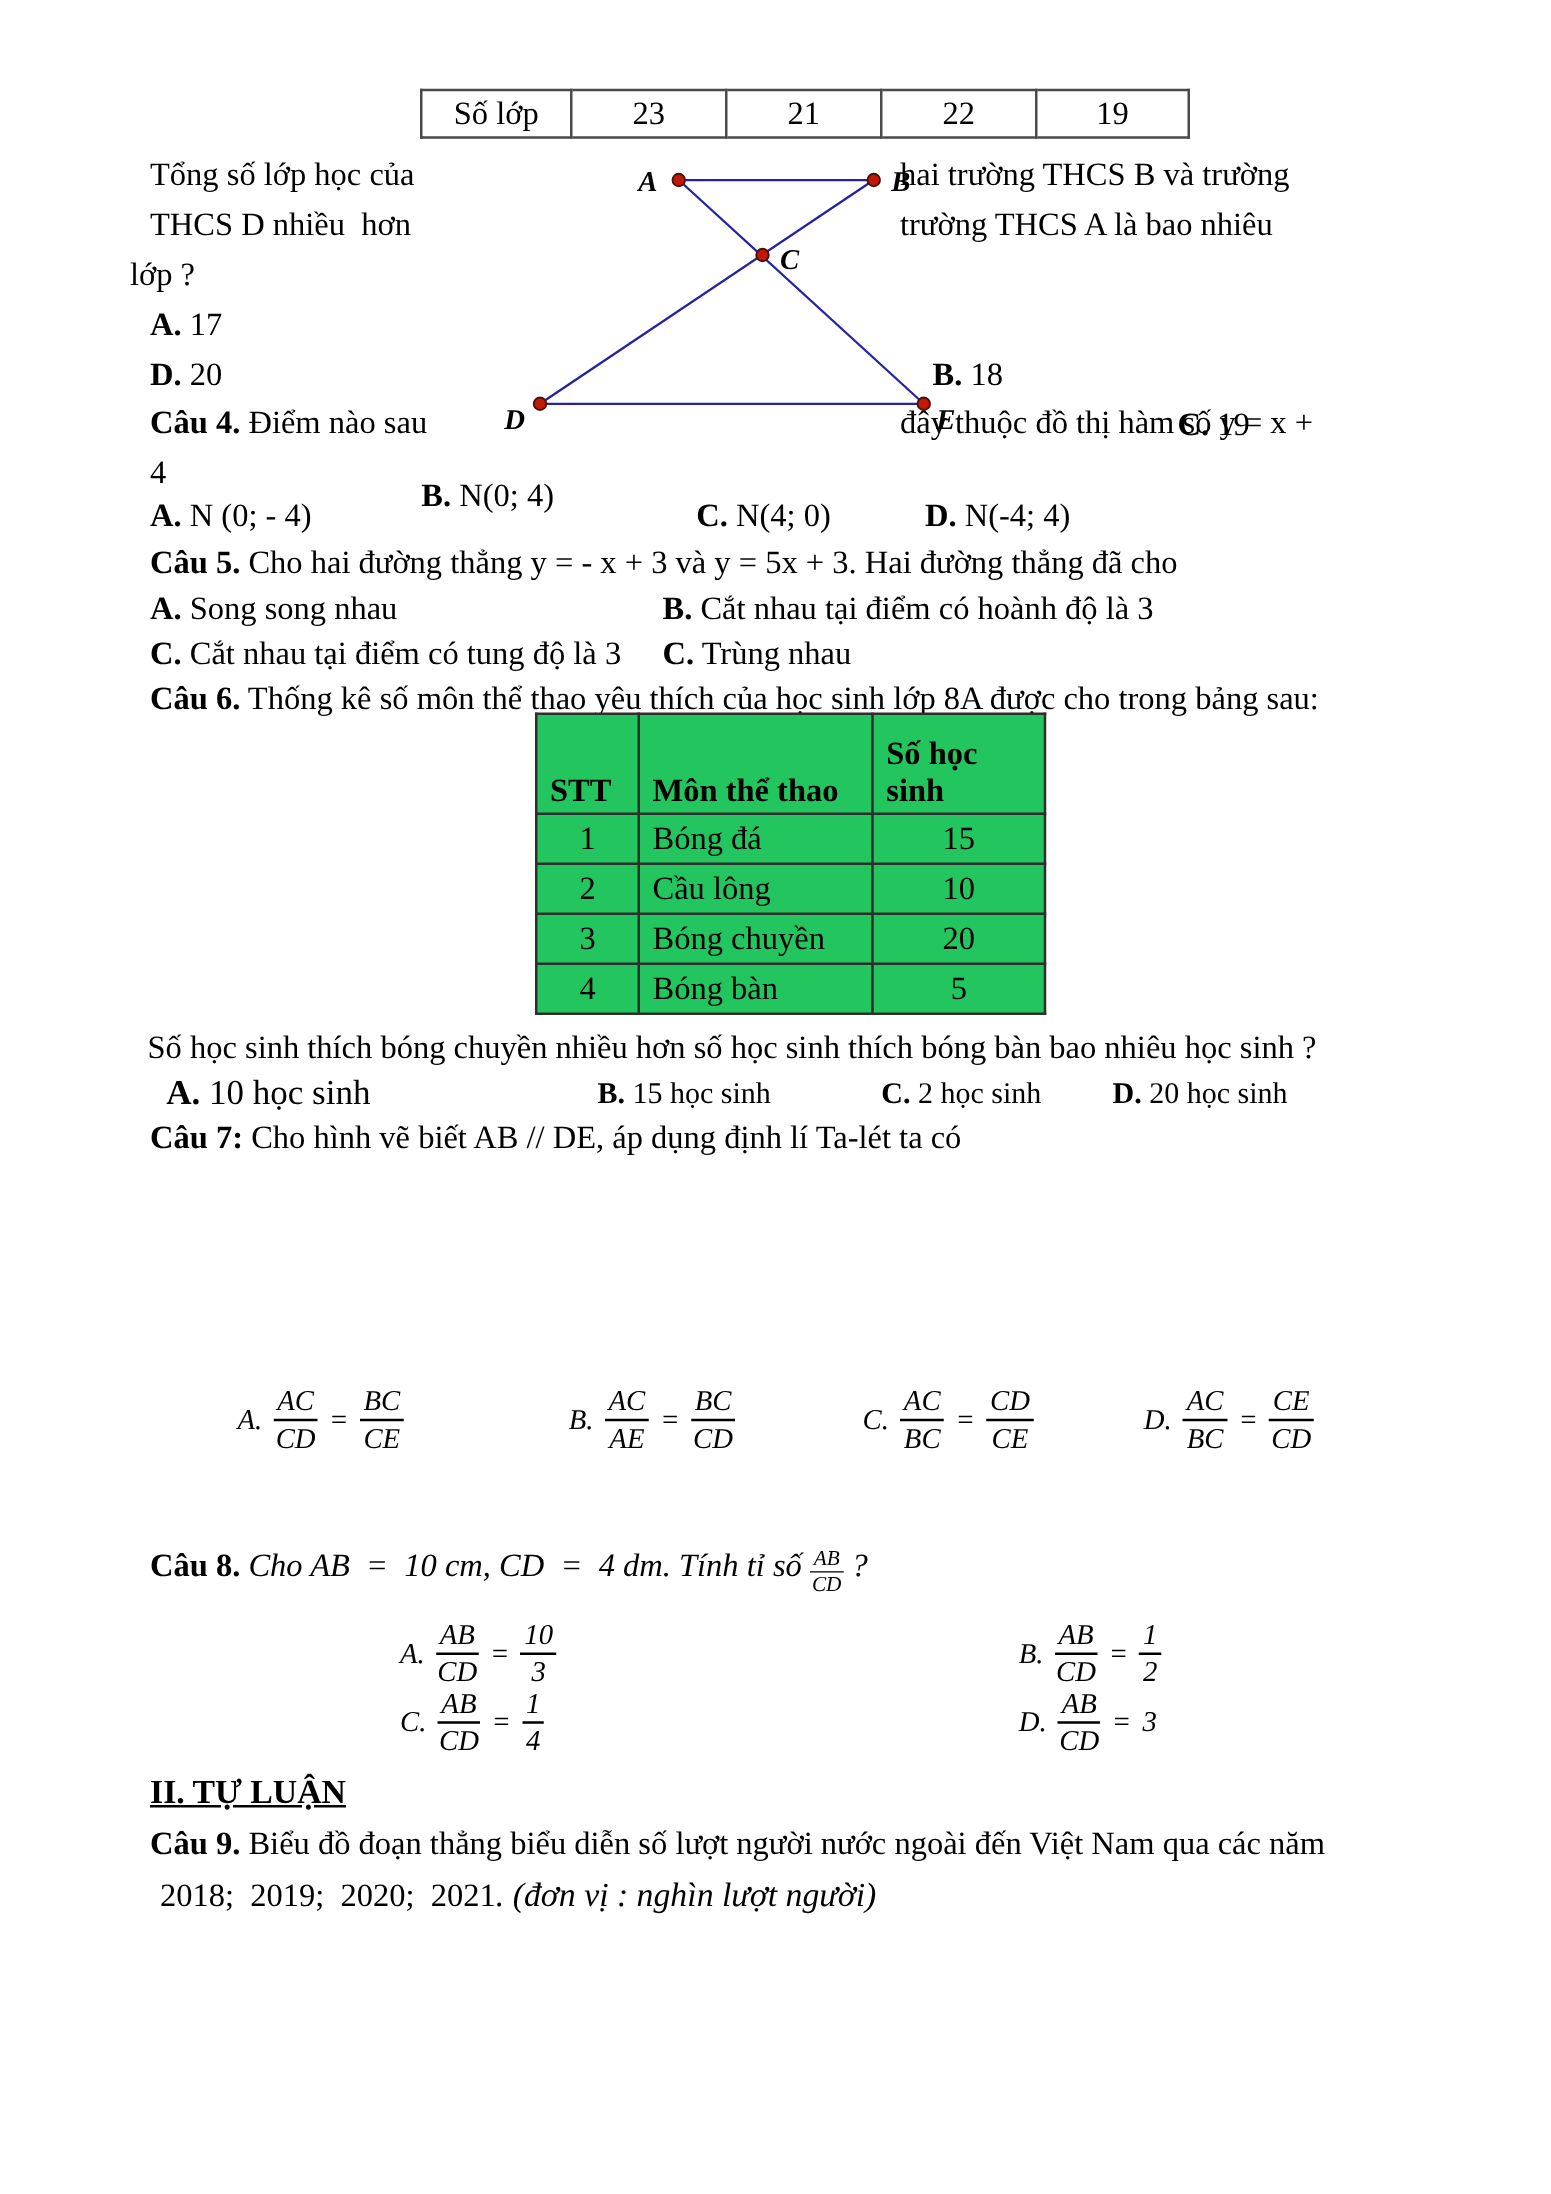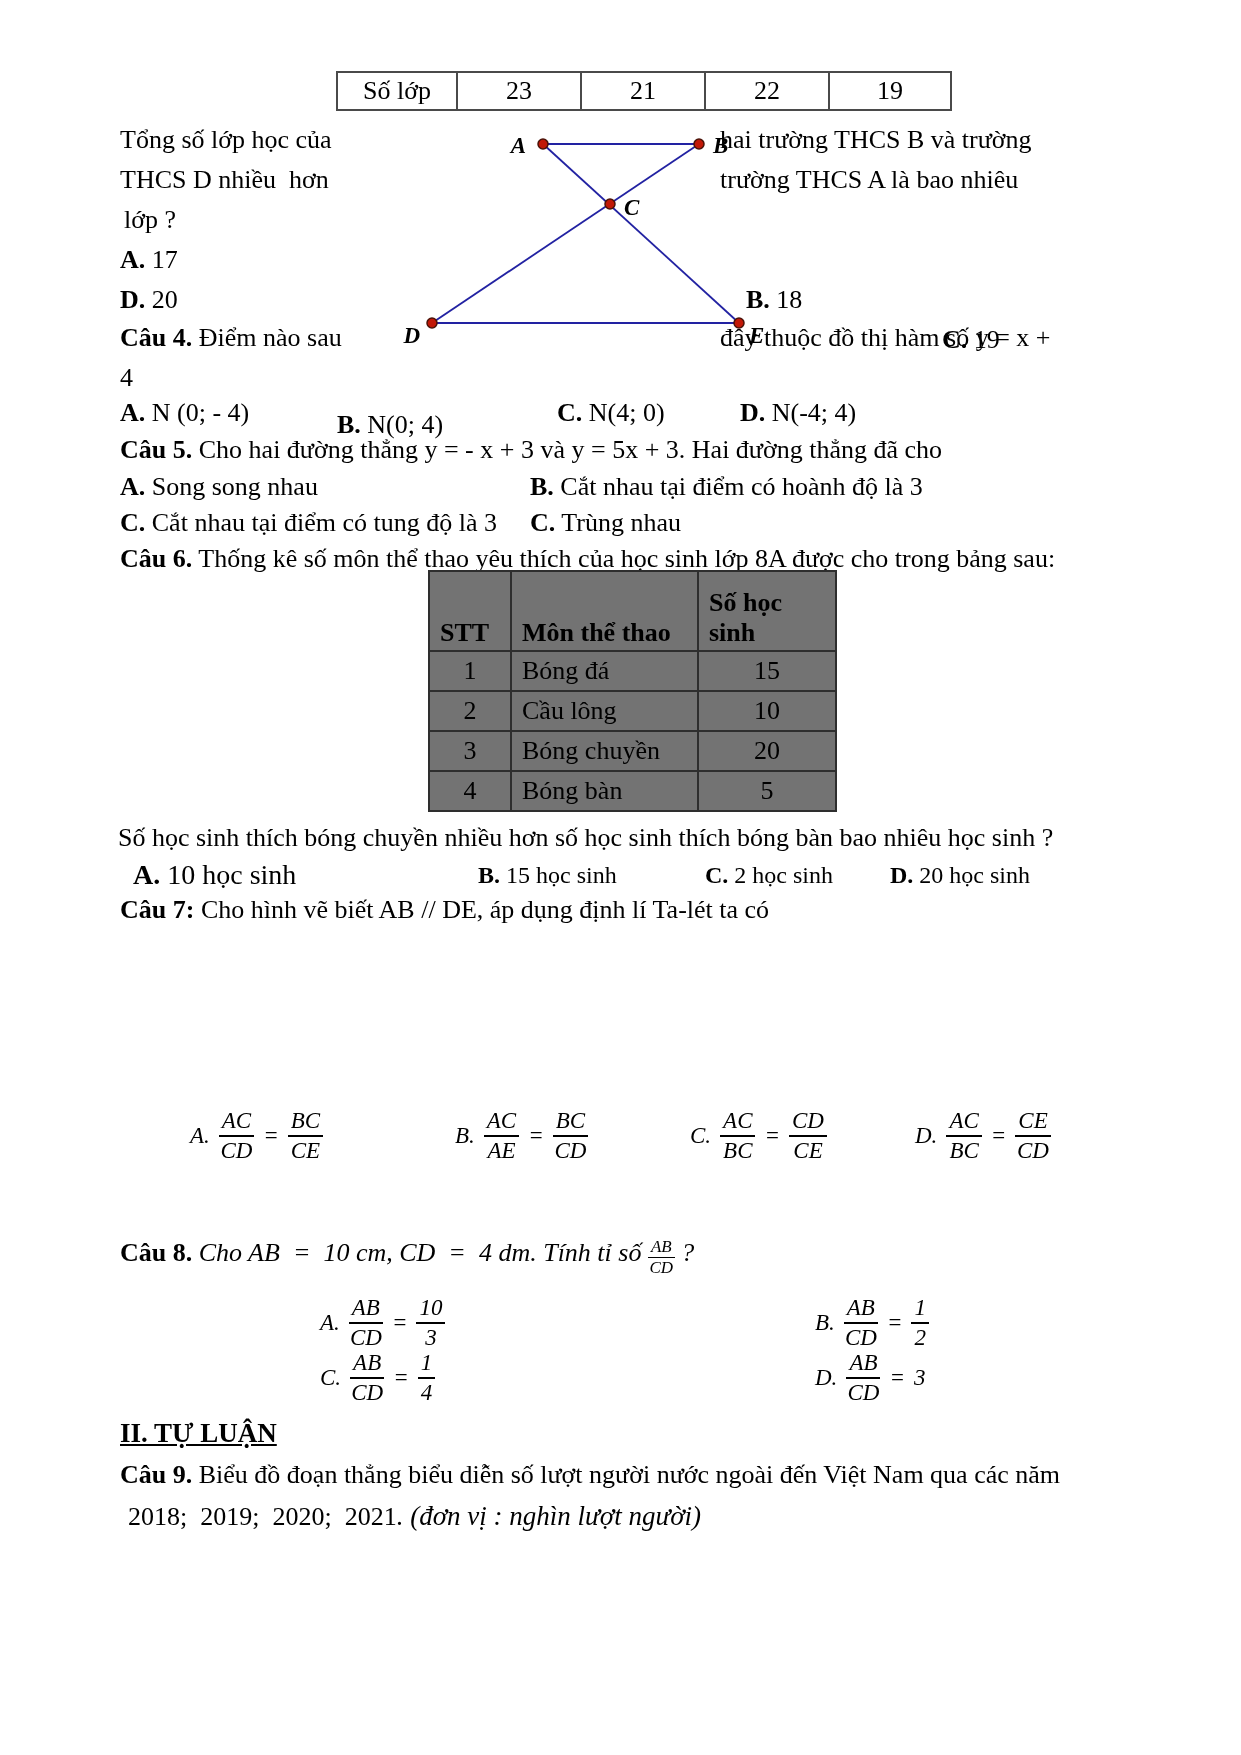--- a/index.html
+++ b/index.html
@@ -8,21 +8,21 @@
   .abs{position:absolute;}
   .t{font-size:26px;line-height:40px;white-space:pre;}
   .b{font-weight:bold;}
   .it{font-style:italic;}
   
   .ttable{border-collapse:collapse;table-layout:fixed;}
   .ttable td{border:2px solid #4a4a4a;text-align:center;font-size:26px;height:36px;padding:0;}
   .ttable td.hd{font-weight:normal;}
   
   .qtable{border-collapse:collapse;table-layout:fixed;}
-  .qtable th,.qtable td{border:2px solid #2e2e2e;font-size:26px;background:#737373;}
+  .qtable th,.qtable td{border:2px solid #2e2e2e;font-size:26px;background:#22c55e;}
   .qtable th{text-align:left;vertical-align:bottom;font-weight:bold;height:74px;padding:2px 10px;}
   .qtable td{height:36px;padding:1px 10px;}
   .qtable td.c{text-align:center;}
   
   .mrow{display:flex;align-items:center;font-style:italic;font-size:23px;gap:9px;}
   .frac{display:inline-flex;flex-direction:column;align-items:center;line-height:1.15;}
   .frac .fn{border-bottom:2px solid #000;padding:0 3px 1px;}
   .frac .fd{padding-top:1px;}
   .frac-sm{font-size:17px;line-height:1.05;}
   .frac-sm .fn{border-bottom:1.5px solid #000;}
@@ -65,36 +65,36 @@
     <circle cx="359" cy="211" r="5" stroke="#4a1208" stroke-width="1.5" fill="#c21807"></circle>
     <text x="146" y="41" text-anchor="end" fill="#000" class="ptlabel">A</text>
     <text x="333" y="41" fill="#000" class="ptlabel">B</text>
     <text x="244" y="103" fill="#000" class="ptlabel">C</text>
     <text x="40" y="231" text-anchor="end" fill="#000" class="ptlabel">D</text>
     <text x="369" y="231" fill="#000" class="ptlabel">E</text>
   </svg>
 
   <div class="abs t" style="left:120px;top:120px;">Tổng số lớp học của</div>
   <div class="abs t" style="left:120px;top:160px;">THCS D nhiều  hơn</div>
-  <div class="abs t" style="left:124px;top:200px;">lớp ?</div>
+  <div class="abs t" style="left:104px;top:200px;">lớp ?</div>
   <div class="abs t" style="left:120px;top:240px;"><span class="b">A.</span><span> 17</span></div>
   <div class="abs t" style="left:120px;top:280px;"><span class="b">D.</span><span> 20</span></div>
   <div class="abs t" style="left:120px;top:318px;text-align:right;"><span class="b">Câu 4.</span><span> Điểm nào sau</span></div>
   <div class="abs t" style="left:120px;top:358px;">4</div>
 
   <div class="abs t" style="left:720px;top:160px;">trường THCS A là bao nhiêu</div>
   <div class="abs t" style="left:720px;top:120px;">hai trường THCS B và trường</div>
   <div class="abs t" style="left:720px;top:240px;width:420px;">
     <span><span class="b">B.</span><span> 18</span></span>
     <span style="position:absolute;left:222px;"><span class="b">C.</span><span> 19</span></span>
   </div>
   <div class="abs t" style="left:720px;top:318px;">đây thuộc đồ thị hàm số y = x +</div>
 
   <div class="abs t" style="left:120px;top:393px;"><span class="b">A.</span><span> N (0; - 4)</span></div>
-  <div class="abs t" style="left:337px;top:405px;"><span class="b">B.</span><span> N(0; 4)</span></div>
+  <div class="abs t" style="left:337px;top:377px;"><span class="b">B.</span><span> N(0; 4)</span></div>
   <div class="abs t" style="left:557px;top:393px;"><span class="b">C.</span><span> N(4; 0)</span></div>
   <div class="abs t" style="left:740px;top:393px;"><span class="b">D.</span><span> N(-4; 4)</span></div>
 
   <div class="abs t" style="left:120px;top:430px;"><span class="b">Câu 5.</span><span> Cho hai đường thẳng y = - x + 3 và y = 5x + 3. Hai đường thẳng đã cho</span></div>
   <div class="abs t" style="left:120px;top:467px;"><span class="b">A.</span><span> Song song nhau</span></div>
   <div class="abs t" style="left:530px;top:467px;"><span class="b">B.</span><span> Cắt nhau tại điểm có hoành độ là 3</span></div>
   <div class="abs t" style="left:120px;top:503px;"><span class="b">C.</span><span> Cắt nhau tại điểm có tung độ là 3</span></div>
   <div class="abs t" style="left:530px;top:503px;"><span class="b">C.</span><span> Trùng nhau</span></div>
 
   <div class="abs t" style="left:120px;top:539px;"><span class="b">Câu 6.</span><span> Thống kê số môn thể thao yêu thích của học sinh lớp 8A được cho trong bảng sau:</span></div>

